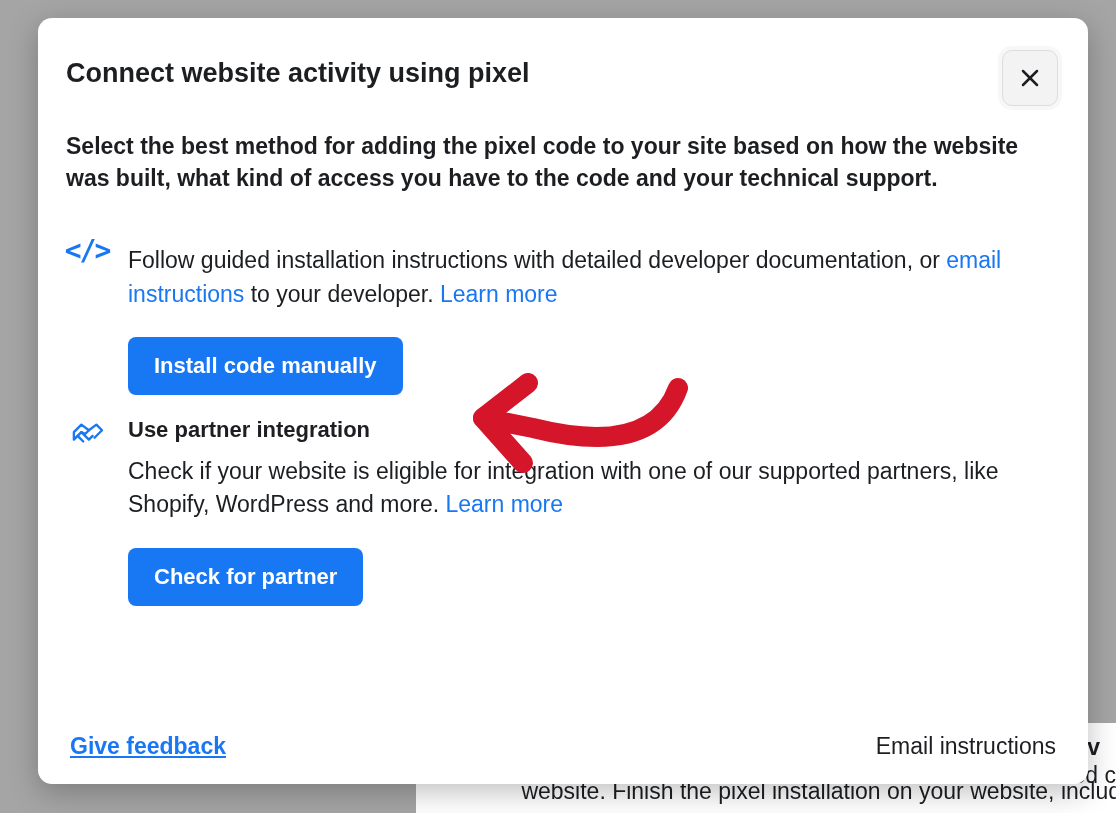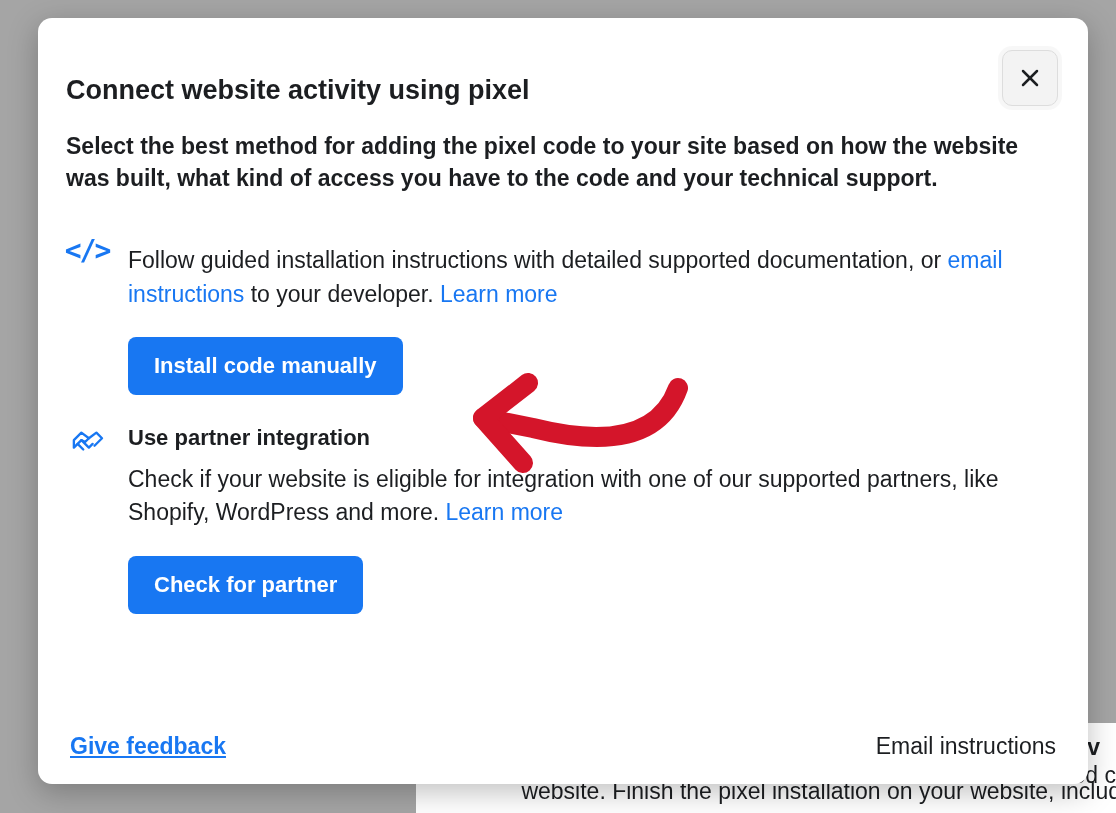--- a/index.html
+++ b/index.html
@@ -60,21 +60,21 @@
     }
     .modal-header {
       display: flex;
       justify-content: space-between;
       align-items: flex-start;
     }
     .modal-title {
       font-size: 27px;
       font-weight: 700;
       color: #1c1e21;
-      margin-top: 17px;
+      margin-top: 0;
     }
     .close-btn {
       width: 56px;
       height: 56px;
       border-radius: 10px;
       background: #f3f3f3;
       border: 1px solid #ddd;
       display: flex;
       align-items: center;
       justify-content: center;
@@ -203,27 +203,27 @@
   </div>
 
   <div class="subtitle">Select the best method for adding the pixel code to your site based on how the website was built, what kind of access you have to the code and your technical support.</div>
 
   <div class="option">
     <div class="option-icon">
       <span class="code-icon">&lt;/&gt;</span>
     </div>
     <div class="option-body">
       <div class="option-desc">
-        <span>Follow guided installation instructions with detailed supported documentation, or </span><a class="link">email instructions</a><span> to your developer. </span><a class="link">Learn more</a>
+        <span>Follow guided installation instructions with detailed developer documentation, or </span><a class="link">email instructions</a><span> to your developer. </span><a class="link">Learn more</a>
       </div>
       <button class="btn-primary">Install code manually</button>
     </div>
   </div>
 
-  <div class="option" style="margin-top:30px;">
+  <div class="option" style="margin-top:22px;">
     <div class="option-icon">
       <svg viewBox="0 0 40 32" fill="none" stroke="#1877f2" stroke-width="2.5" stroke-linejoin="round" stroke-linecap="round">
         <path d="M6 14 L14 6 L22 12 L18 16 L14 14 L6 22 Z"></path>
         <path d="M22 12 L30 6 L36 12 L28 20"></path>
         <path d="M14 14 L22 22 L26 18"></path>
         <path d="M10 18 L16 24"></path>
       </svg>
     </div>
     <div class="option-body">
       <div class="option-title">Use partner integration</div>

